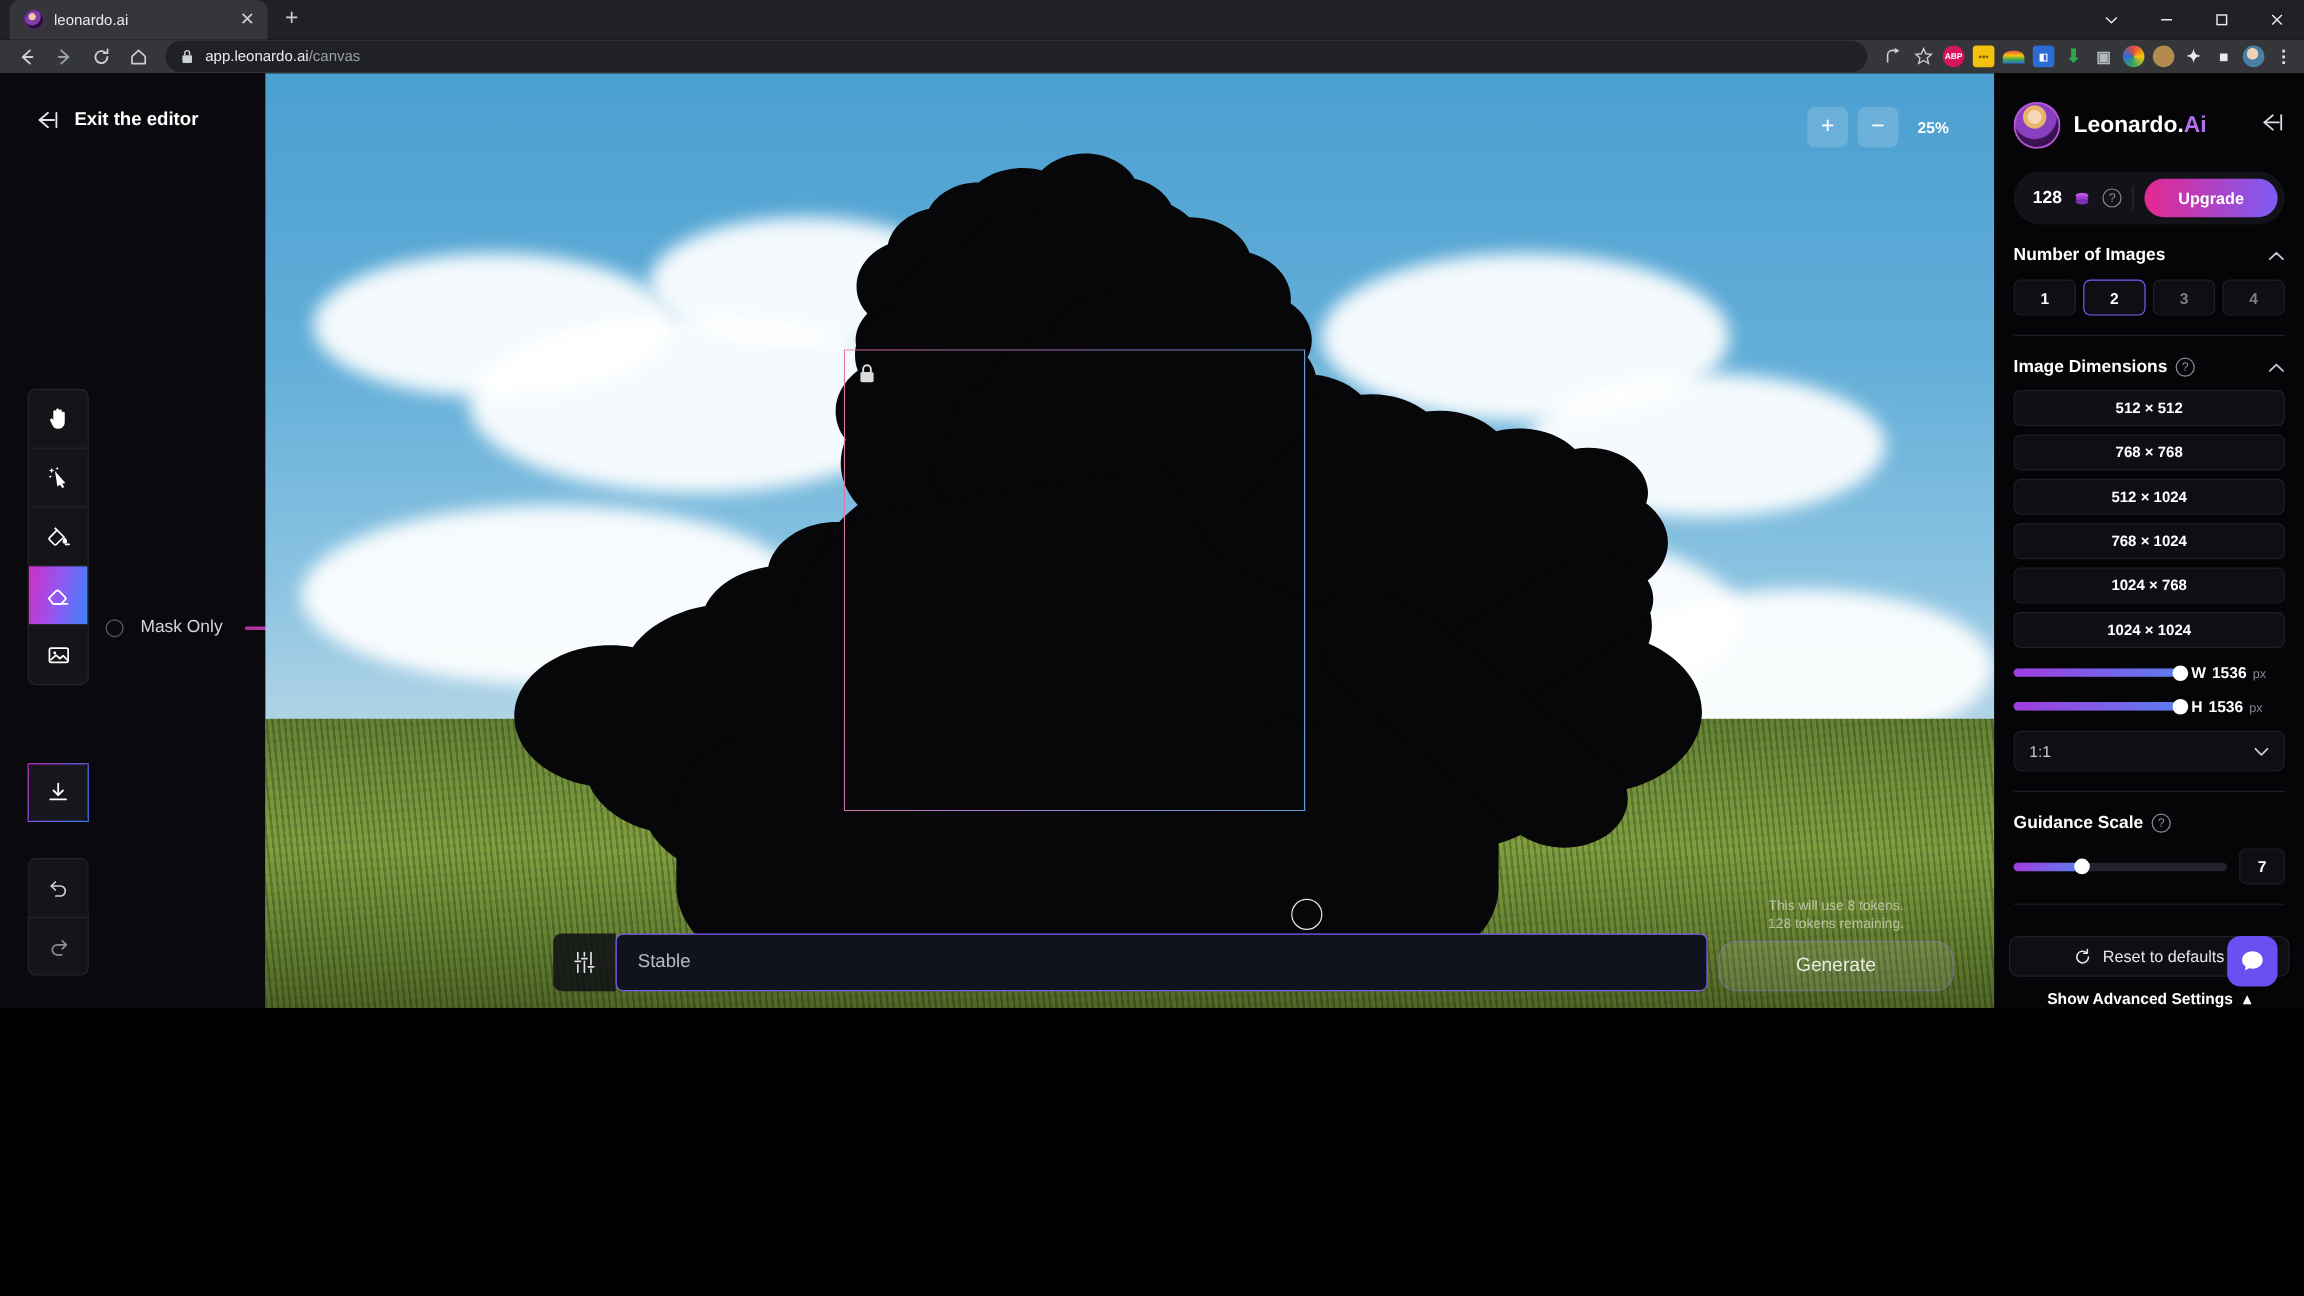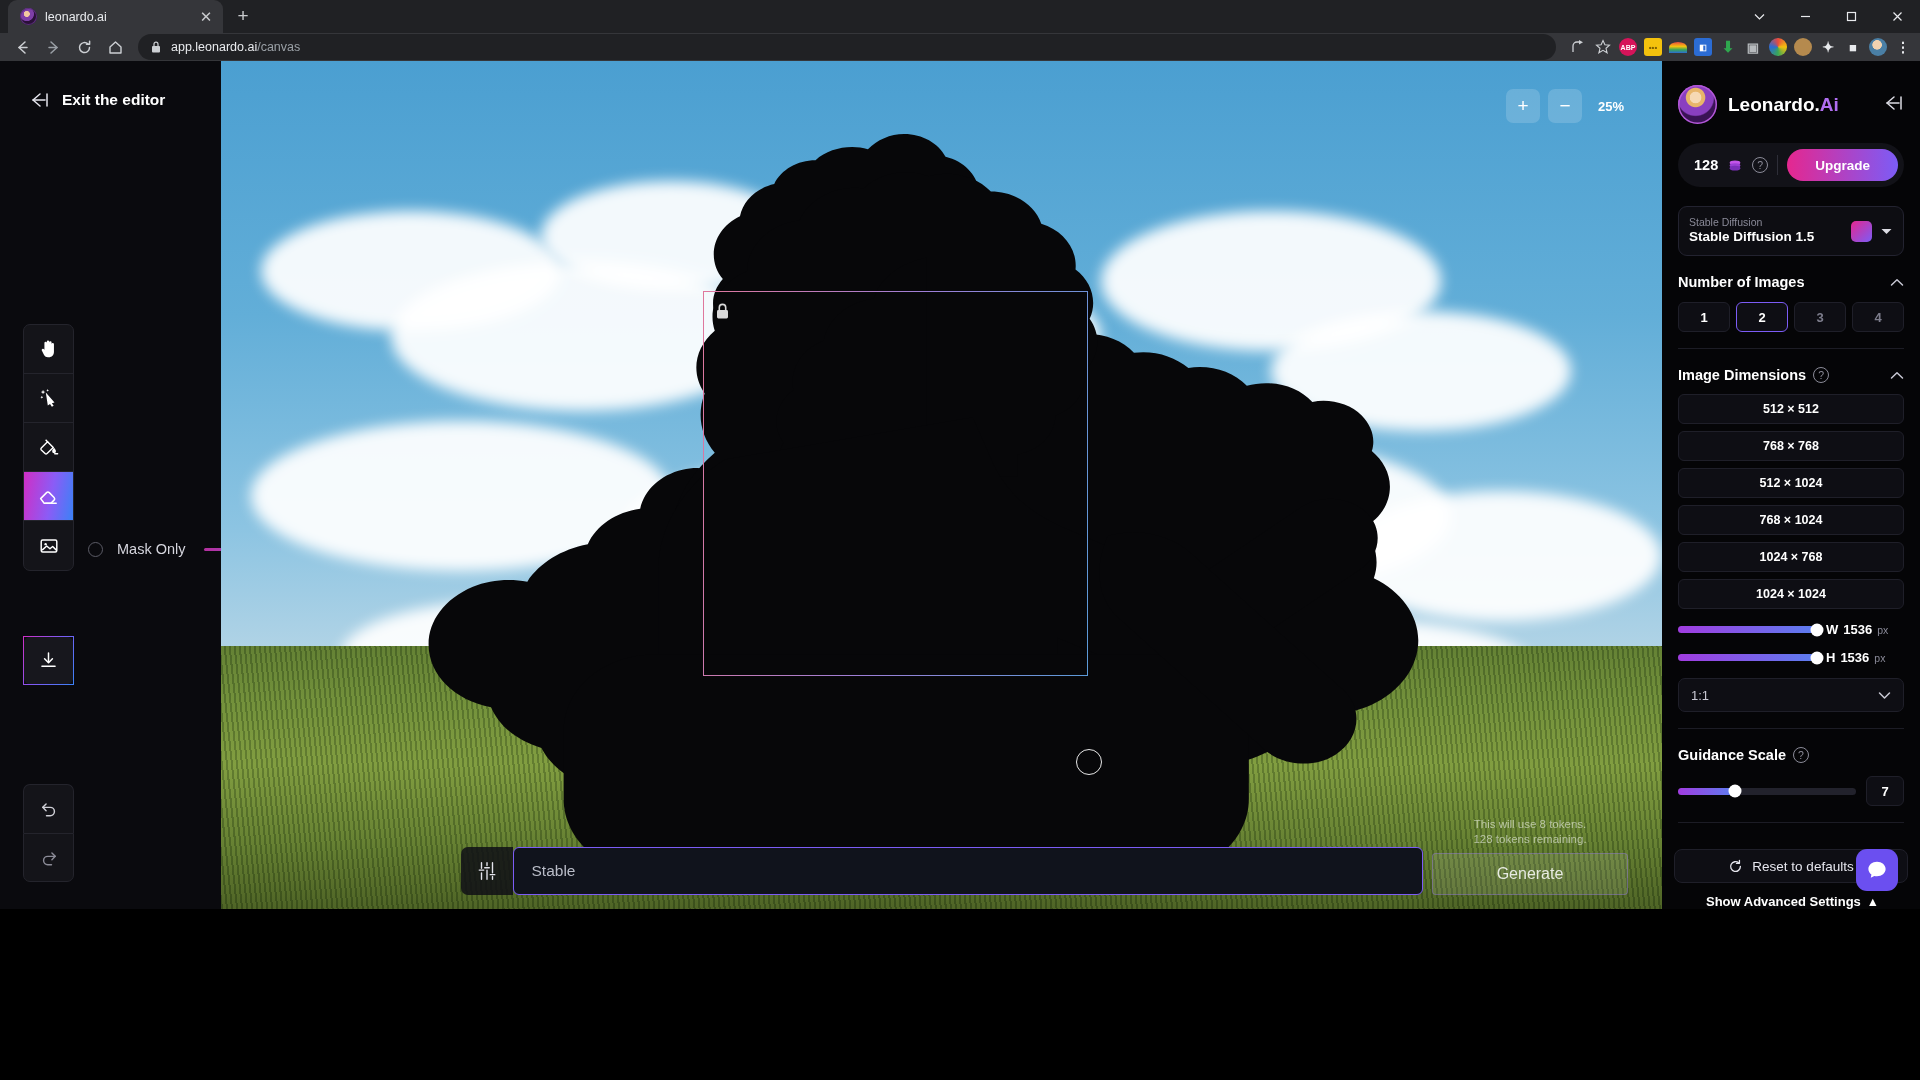--- a/index.html
+++ b/index.html
@@ -49,21 +49,21 @@
   .tool.active { background:linear-gradient(100deg,#d02ec5,#8b5cf6 55%,#3b82f6); }
   .dlbtn { position:absolute; left:23px; top:575px; width:51px; height:49px; border-radius:9px;
            background:#17171d; border:1.5px solid; border-image:linear-gradient(120deg,#d02ec5,#7c5cf6,#3b82f6) 1;
            display:flex; align-items:center; justify-content:center; }
   .undo-wrap { position:absolute; left:23px; bottom:27px; width:51px; }
   .undo-btn { width:51px; height:49px; background:#141419; border:1px solid #24242c;
               display:flex; align-items:center; justify-content:center; color:#cfcfd6; }
   .undo-btn.top { border-radius:7px 7px 0 0; border-bottom:none; }
   .undo-btn.bot { border-radius:0 0 7px 7px; }
 
-  .maskonly { position:absolute; left:88px; top:480px; display:flex; align-items:center; gap:14px; }
+  .maskonly { position:absolute; left:88px; top:454px; display:flex; align-items:center; gap:14px; }
   .radio-circle { width:15px; height:15px; border-radius:50%; border:1.6px solid #5b5b66; flex:none; }
   .mask-label { font-size:14.5px; color:#d5d5dd; white-space:nowrap; }
   .mask-slider { width:112px; height:3px; border-radius:2px;
                  background:linear-gradient(90deg,#b4309e,#8b5cf6); position:relative; margin-left:4px; }
   .mask-knob { position:absolute; right:-8px; top:50%; transform:translateY(-50%);
                width:15px; height:15px; border-radius:50%; background:#fff; }
 
   
   .canvas { flex:1; position:relative; overflow:hidden; }
   .sky { position:absolute; inset:0; background:
@@ -92,21 +92,21 @@
 
   .promptbar { position:absolute; left:50%; transform:translateX(-50%); bottom:14px;
                width:962px; display:flex; align-items:center; }
   .prompt-icons { width:52px; height:48px; background:rgba(16,16,22,.86); border-radius:7px 0 0 7px;
                   display:flex; align-items:center; justify-content:center; color:#e4e4ec; }
   .prompt-field { flex:1; height:48px; background:#10131c; border:1.3px solid #7c5cf6; border-radius:6px;
                   display:flex; align-items:center; padding:0 18px; }
   .prompt-ph { font-size:15.5px; color:#b9bcc7; }
   .gen-wrap { position:absolute; right:-215px; bottom:0; width:215px; text-align:center; }
   .gen-note { font-size:11.5px; color:rgba(255,255,255,.55); line-height:1.35; margin-bottom:5px; }
-  .gen-btn { width:196px; height:42px; margin:0 auto; border-radius:4px; background:rgba(255,255,255,.10);
+  .gen-btn { width:196px; height:42px; margin:0 auto; border-radius:15px; background:rgba(255,255,255,.10);
              border:1px solid rgba(140,110,220,.45); display:flex; align-items:center; justify-content:center;
              font-size:16px; color:rgba(255,255,255,.85); }
 
   
   .rpanel { width:258px; background:#050507; flex:none; padding:0 12px; position:relative;
             display:flex; flex-direction:column; }
   .rp-head { display:flex; align-items:center; gap:11px; padding:24px 4px 0 4px; }
   .avatar { width:39px; height:39px; border-radius:50%; flex:none;
             background:radial-gradient(circle at 45% 32%, #f6d9b4 0 16%, #e8b56a 18% 27%, #8a3fc0 30% 52%, #3a1355 56% 100%);
             box-shadow:inset 0 0 0 1.5px #b458d8; }
@@ -546,30 +546,20 @@
         <svg class="coin" viewBox="0 0 18 14">
           <ellipse cx="9" cy="4" rx="6" ry="2.6" fill="#c354e8"></ellipse>
           <ellipse cx="9" cy="7" rx="6" ry="2.6" fill="#9b3fd4"></ellipse>
           <ellipse cx="9" cy="10" rx="6" ry="2.6" fill="#7b2fb8"></ellipse>
         </svg>
         <div class="qmark">?</div>
         <div class="divider-v"></div>
         <div class="upgrade">Upgrade</div>
       </div>
 
-      <div class="model-box">
-        <div class="model-txt">
-          <div class="model-sub">Stable Diffusion</div>
-          <div class="model-name">Stable Diffusion 1.5</div>
-        </div>
-        <div class="model-thumb"></div>
-        <svg width="13" height="9" viewBox="0 0 13 9">
-          <path d="M1.5 2 L6.5 7 L11.5 2" fill="#dcdce4"></path>
-        </svg>
-      </div>
 
       <div class="sec-title">
         <h3>Number of Images</h3>
         <svg class="chev" width="14" height="9" viewBox="0 0 14 9">
           <path d="M1.5 7 L7 1.8 L12.5 7" stroke="#c8c8d4" stroke-width="1.5" fill="none" stroke-linecap="round" stroke-linejoin="round"></path>
         </svg>
       </div>
       <div class="num-row">
         <div class="num-btn lit">1</div>
         <div class="num-btn on">2</div>

